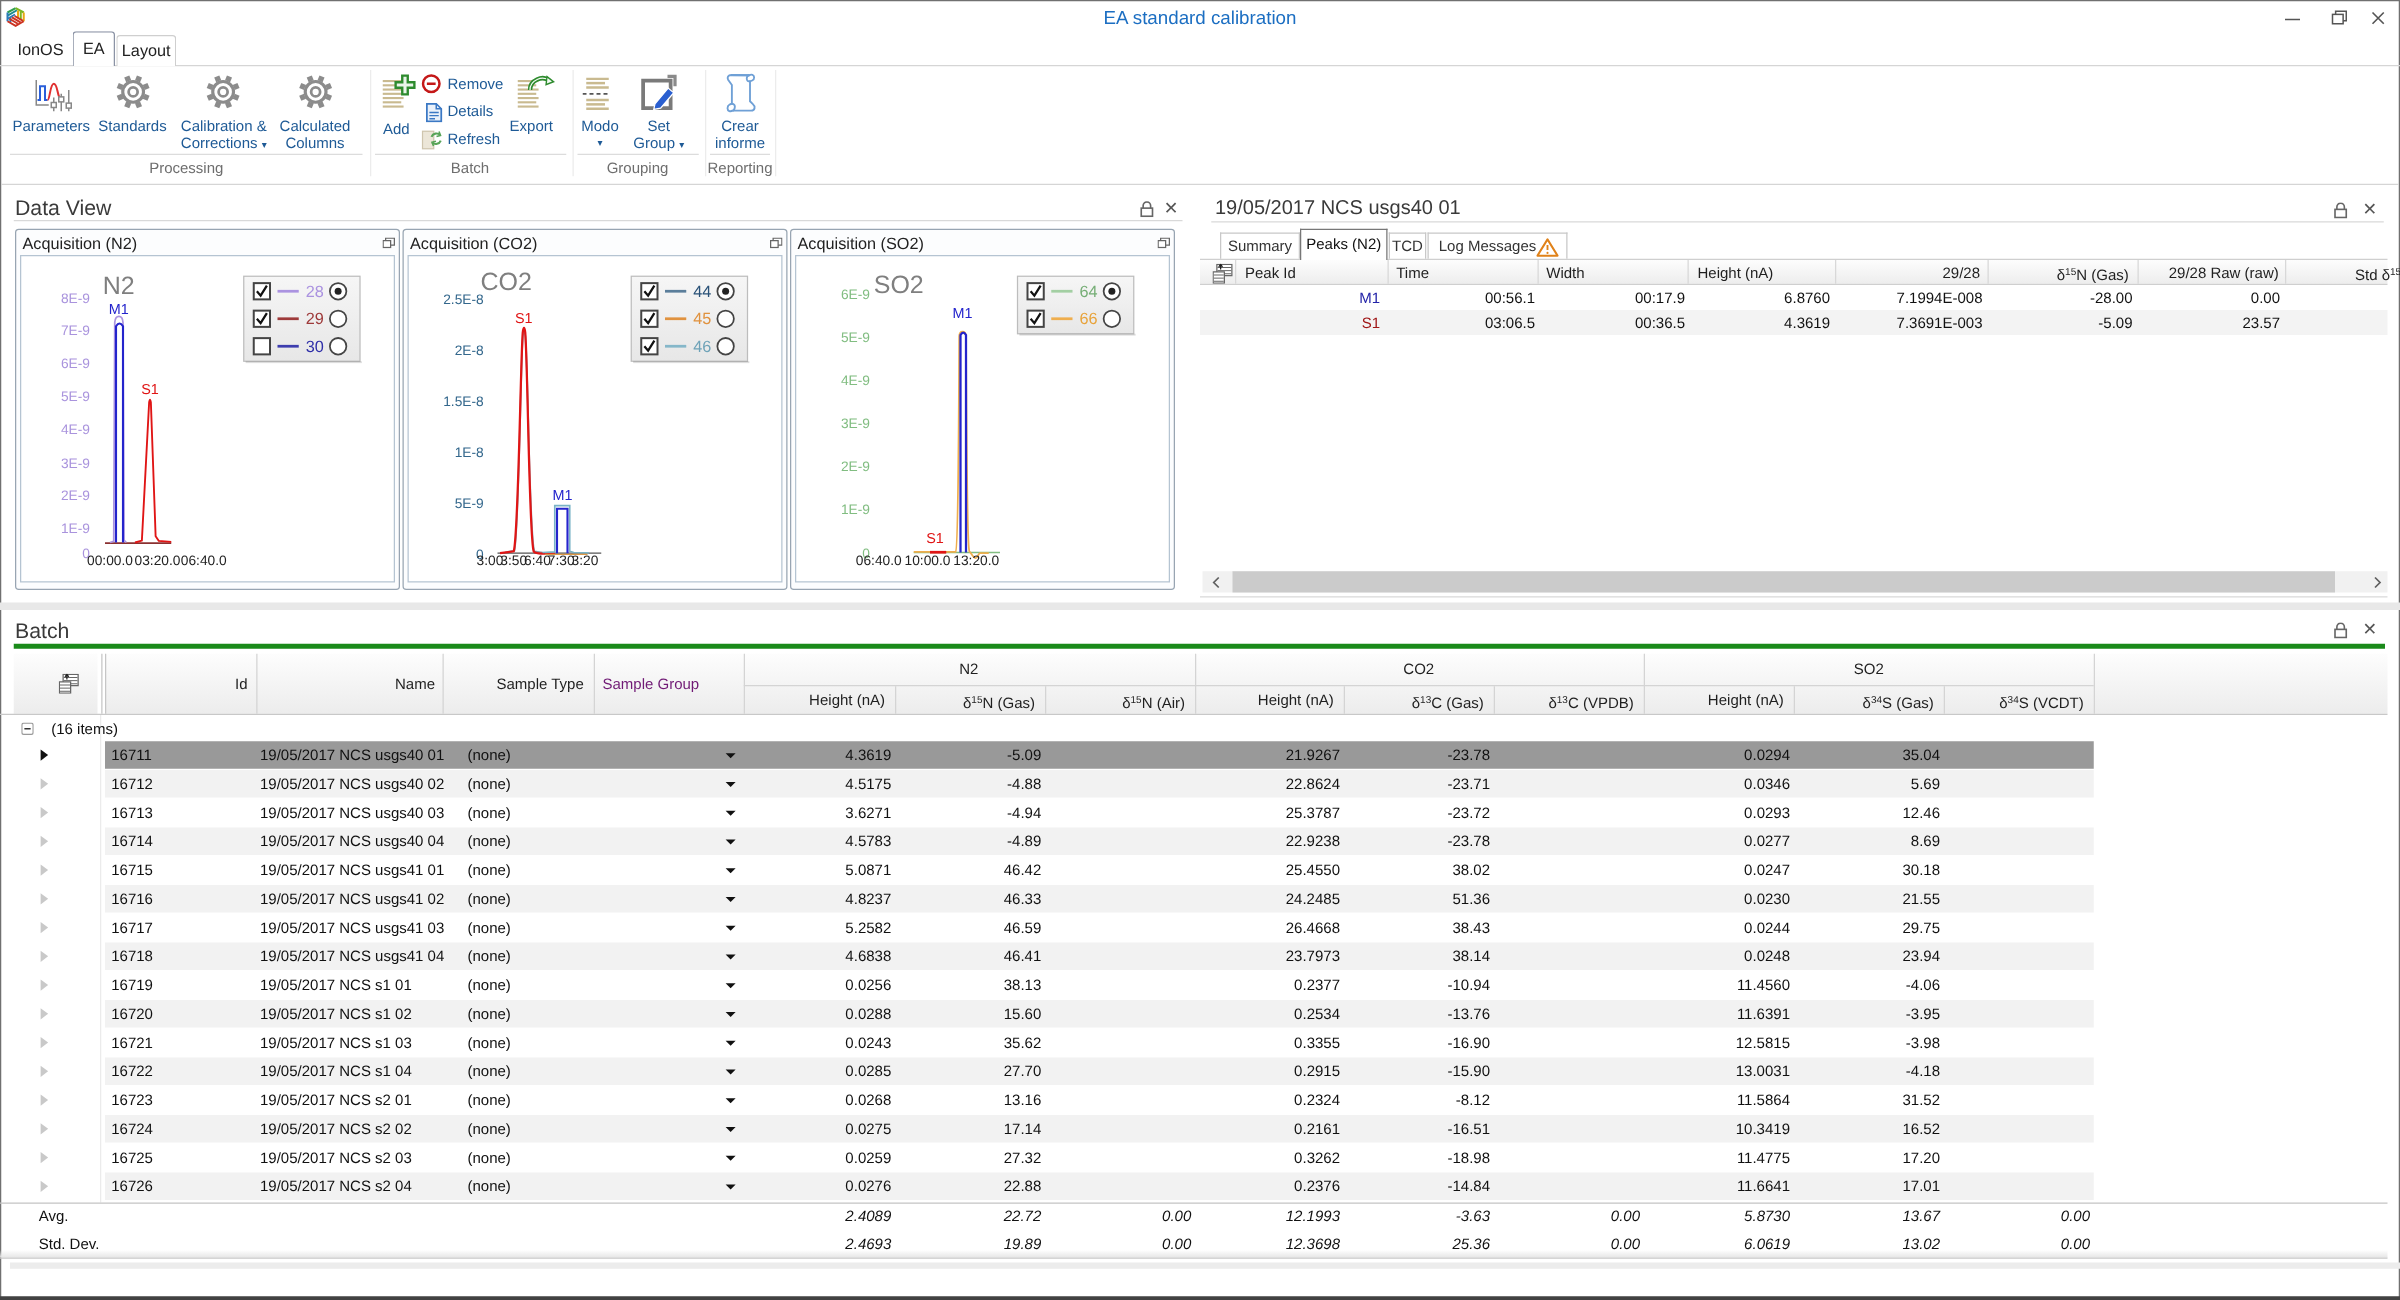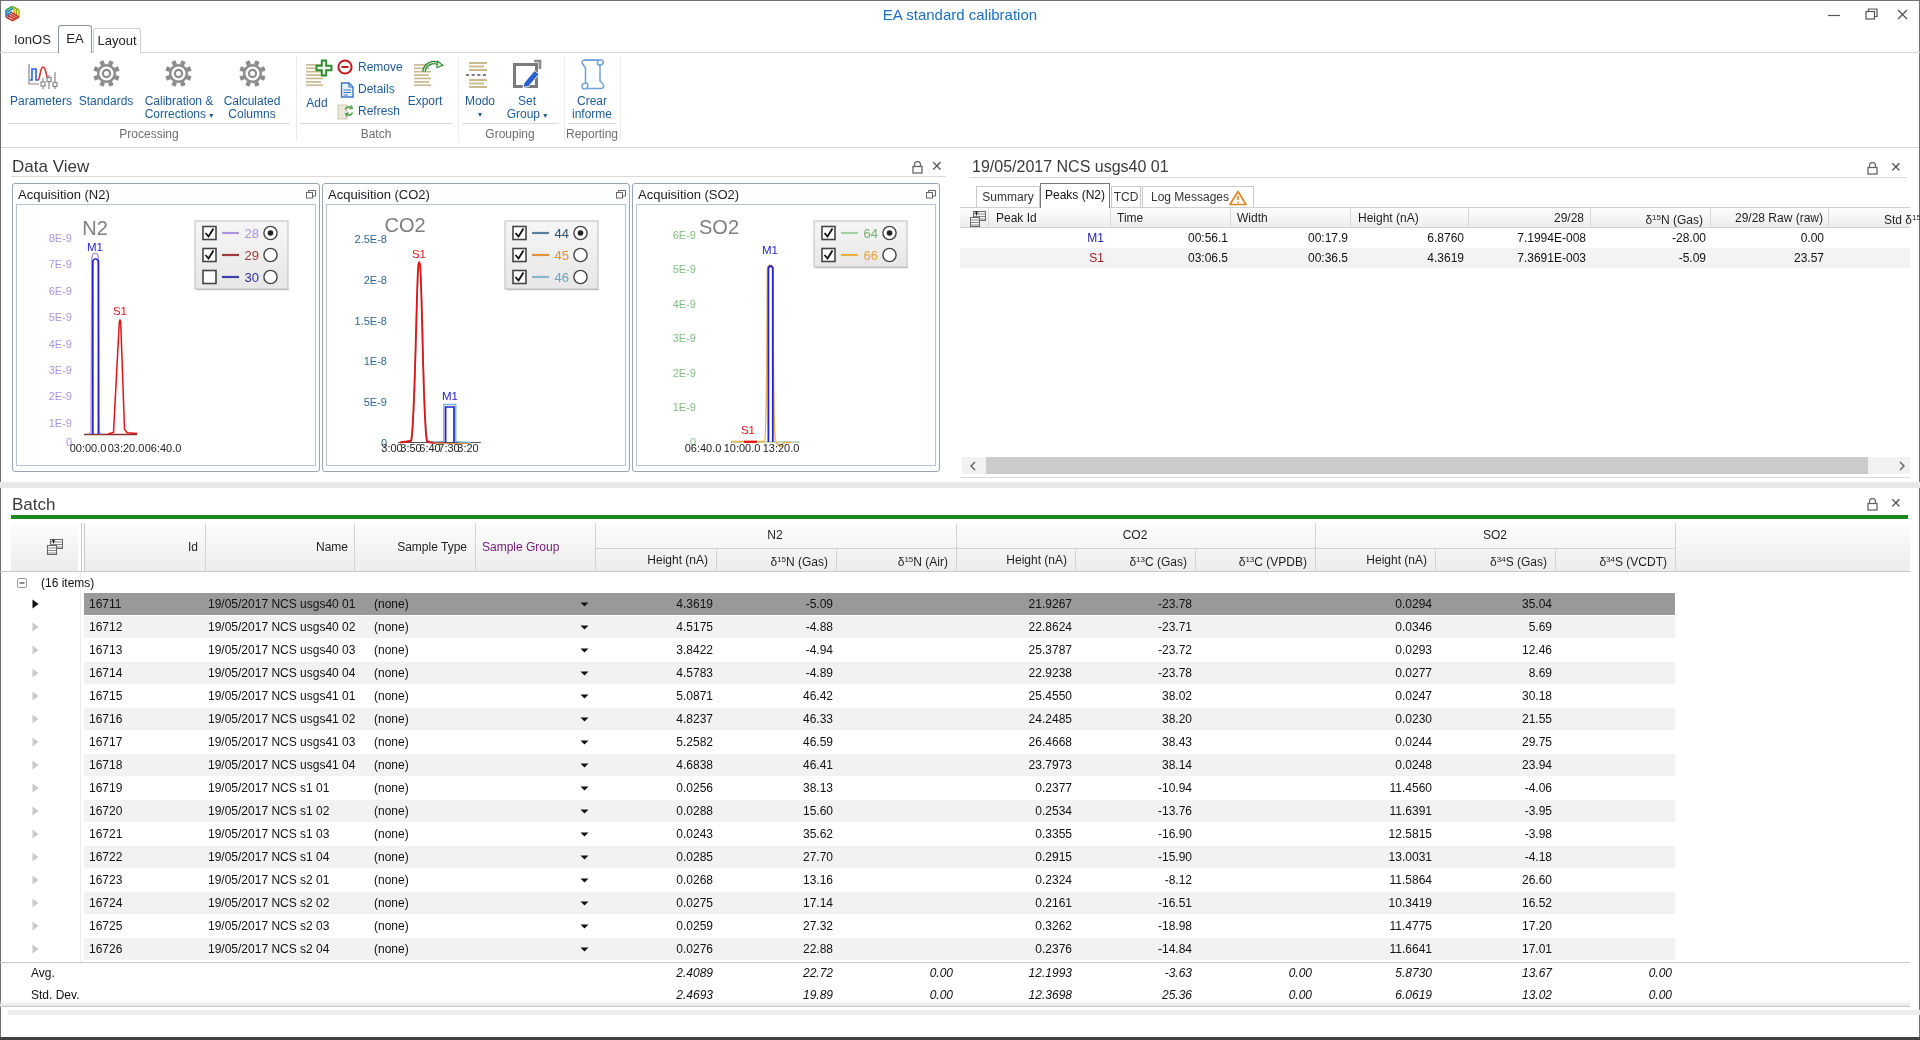--- a/index.html
+++ b/index.html
@@ -489,21 +489,21 @@
 <div style="position:absolute;left:1442px;top:616px;width:110px;font-size:12px;color:#111;line-height:22px;text-align:right">5.69</div>
 <svg style="position:absolute;left:32px;top:645px" width="7" height="10" viewBox="0 0 7 10">
     <path d="M0.5 0.5 L6.5 5 L0.5 9.5 Z" fill="#c9c9c9"></path>
   </svg>
 <div style="position:absolute;left:89px;top:639px;width:110px;font-size:12px;color:#111;line-height:22px">16713</div>
 <div style="position:absolute;left:208px;top:639px;width:240px;font-size:12px;color:#111;line-height:22px">19/05/2017 NCS usgs40 03</div>
 <div style="position:absolute;left:374px;top:639px;width:90px;font-size:12px;color:#111;line-height:22px">(none)</div>
 <svg style="position:absolute;left:580px;top:648px" width="9" height="5" viewBox="0 0 9 5">
     <path d="M0.5 0.5 L8.5 0.5 L4.5 4.5 Z" fill="#111"></path>
   </svg>
-<div style="position:absolute;left:603px;top:639px;width:110px;font-size:12px;color:#111;line-height:22px;text-align:right">3.8422</div>
+<div style="position:absolute;left:603px;top:639px;width:110px;font-size:12px;color:#111;line-height:22px;text-align:right">3.6271</div>
 <div style="position:absolute;left:723px;top:639px;width:110px;font-size:12px;color:#111;line-height:22px;text-align:right">-4.94</div>
 <div style="position:absolute;left:962px;top:639px;width:110px;font-size:12px;color:#111;line-height:22px;text-align:right">25.3787</div>
 <div style="position:absolute;left:1082px;top:639px;width:110px;font-size:12px;color:#111;line-height:22px;text-align:right">-23.72</div>
 <div style="position:absolute;left:1322px;top:639px;width:110px;font-size:12px;color:#111;line-height:22px;text-align:right">0.0293</div>
 <div style="position:absolute;left:1442px;top:639px;width:110px;font-size:12px;color:#111;line-height:22px;text-align:right">12.46</div>
 <div style="position:absolute;left:84px;top:662px;width:1591px;height:22px;background:#f2f2f2"></div>
 <svg style="position:absolute;left:32px;top:668px" width="7" height="10" viewBox="0 0 7 10">
     <path d="M0.5 0.5 L6.5 5 L0.5 9.5 Z" fill="#c9c9c9"></path>
   </svg>
 <div style="position:absolute;left:89px;top:662px;width:110px;font-size:12px;color:#111;line-height:22px">16714</div>
@@ -539,21 +539,21 @@
   </svg>
 <div style="position:absolute;left:89px;top:708px;width:110px;font-size:12px;color:#111;line-height:22px">16716</div>
 <div style="position:absolute;left:208px;top:708px;width:240px;font-size:12px;color:#111;line-height:22px">19/05/2017 NCS usgs41 02</div>
 <div style="position:absolute;left:374px;top:708px;width:90px;font-size:12px;color:#111;line-height:22px">(none)</div>
 <svg style="position:absolute;left:580px;top:717px" width="9" height="5" viewBox="0 0 9 5">
     <path d="M0.5 0.5 L8.5 0.5 L4.5 4.5 Z" fill="#111"></path>
   </svg>
 <div style="position:absolute;left:603px;top:708px;width:110px;font-size:12px;color:#111;line-height:22px;text-align:right">4.8237</div>
 <div style="position:absolute;left:723px;top:708px;width:110px;font-size:12px;color:#111;line-height:22px;text-align:right">46.33</div>
 <div style="position:absolute;left:962px;top:708px;width:110px;font-size:12px;color:#111;line-height:22px;text-align:right">24.2485</div>
-<div style="position:absolute;left:1082px;top:708px;width:110px;font-size:12px;color:#111;line-height:22px;text-align:right">38.20</div>
+<div style="position:absolute;left:1082px;top:708px;width:110px;font-size:12px;color:#111;line-height:22px;text-align:right">51.36</div>
 <div style="position:absolute;left:1322px;top:708px;width:110px;font-size:12px;color:#111;line-height:22px;text-align:right">0.0230</div>
 <div style="position:absolute;left:1442px;top:708px;width:110px;font-size:12px;color:#111;line-height:22px;text-align:right">21.55</div>
 <svg style="position:absolute;left:32px;top:737px" width="7" height="10" viewBox="0 0 7 10">
     <path d="M0.5 0.5 L6.5 5 L0.5 9.5 Z" fill="#c9c9c9"></path>
   </svg>
 <div style="position:absolute;left:89px;top:731px;width:110px;font-size:12px;color:#111;line-height:22px">16717</div>
 <div style="position:absolute;left:208px;top:731px;width:240px;font-size:12px;color:#111;line-height:22px">19/05/2017 NCS usgs41 03</div>
 <div style="position:absolute;left:374px;top:731px;width:90px;font-size:12px;color:#111;line-height:22px">(none)</div>
 <svg style="position:absolute;left:580px;top:740px" width="9" height="5" viewBox="0 0 9 5">
     <path d="M0.5 0.5 L8.5 0.5 L4.5 4.5 Z" fill="#111"></path>
@@ -649,21 +649,21 @@
 <div style="position:absolute;left:208px;top:869px;width:240px;font-size:12px;color:#111;line-height:22px">19/05/2017 NCS s2 01</div>
 <div style="position:absolute;left:374px;top:869px;width:90px;font-size:12px;color:#111;line-height:22px">(none)</div>
 <svg style="position:absolute;left:580px;top:878px" width="9" height="5" viewBox="0 0 9 5">
     <path d="M0.5 0.5 L8.5 0.5 L4.5 4.5 Z" fill="#111"></path>
   </svg>
 <div style="position:absolute;left:603px;top:869px;width:110px;font-size:12px;color:#111;line-height:22px;text-align:right">0.0268</div>
 <div style="position:absolute;left:723px;top:869px;width:110px;font-size:12px;color:#111;line-height:22px;text-align:right">13.16</div>
 <div style="position:absolute;left:962px;top:869px;width:110px;font-size:12px;color:#111;line-height:22px;text-align:right">0.2324</div>
 <div style="position:absolute;left:1082px;top:869px;width:110px;font-size:12px;color:#111;line-height:22px;text-align:right">-8.12</div>
 <div style="position:absolute;left:1322px;top:869px;width:110px;font-size:12px;color:#111;line-height:22px;text-align:right">11.5864</div>
-<div style="position:absolute;left:1442px;top:869px;width:110px;font-size:12px;color:#111;line-height:22px;text-align:right">26.60</div>
+<div style="position:absolute;left:1442px;top:869px;width:110px;font-size:12px;color:#111;line-height:22px;text-align:right">31.52</div>
 <div style="position:absolute;left:84px;top:892px;width:1591px;height:22px;background:#f2f2f2"></div>
 <svg style="position:absolute;left:32px;top:898px" width="7" height="10" viewBox="0 0 7 10">
     <path d="M0.5 0.5 L6.5 5 L0.5 9.5 Z" fill="#c9c9c9"></path>
   </svg>
 <div style="position:absolute;left:89px;top:892px;width:110px;font-size:12px;color:#111;line-height:22px">16724</div>
 <div style="position:absolute;left:208px;top:892px;width:240px;font-size:12px;color:#111;line-height:22px">19/05/2017 NCS s2 02</div>
 <div style="position:absolute;left:374px;top:892px;width:90px;font-size:12px;color:#111;line-height:22px">(none)</div>
 <svg style="position:absolute;left:580px;top:901px" width="9" height="5" viewBox="0 0 9 5">
     <path d="M0.5 0.5 L8.5 0.5 L4.5 4.5 Z" fill="#111"></path>
   </svg>

